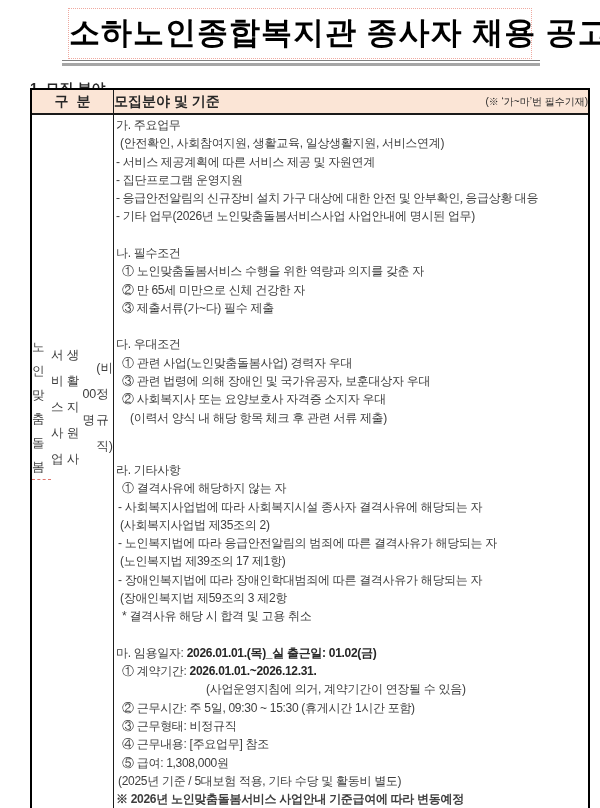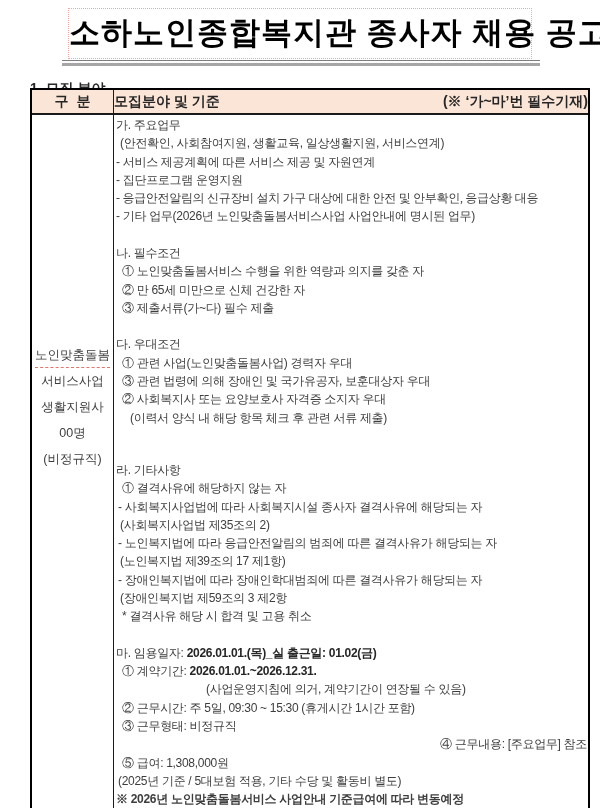--- a/index.html
+++ b/index.html
@@ -64,27 +64,27 @@
     display:flex; align-items:center; justify-content:center;
     font-size:14px; font-weight:bold; color:#262626;
     white-space:pre;
   }
   .th2 {
     flex:1;
     display:flex; align-items:center; justify-content:space-between;
     color:#262626;
   }
   .th2 .main { font-size:14px; font-weight:bold; }
-  .th2 .sub  { font-size:14px; font-weight:bold;padding-left:15px; }
+  .th2 .sub  { font-size:10px; font-weight:normal;padding-left:15px; }
 
   .tbody { display:flex; }
   .td1 {
     width:82px;
     border-right:1px solid #1a1a1a;
-    display:flex; flex-direction:column;
+    display:flex; flex-direction:row;
     align-items:center; justify-content:center;
     font-size:12.5px; color:#3d3d3d;
     line-height:26px;
     padding-bottom:110px;
   }
   .td1 .spell { border-bottom:1px dashed #e0756d; line-height:24px; }
   .td2 {
     flex:1;
     padding:1px 1px 1px 2px;
     font-size:12px;
@@ -151,19 +151,19 @@
         <div class="dline" style="padding-left: 4px;"><span>(노인복지법 제39조의 17 제1항)</span></div>
         <div class="dline" style="padding-left: 2px;"><span>- 장애인복지법에 따라 장애인학대범죄에 따른 결격사유가 해당되는 자</span></div>
         <div class="dline" style="padding-left: 4px;"><span>(장애인복지법 제59조의 3 제2항</span></div>
         <div class="dline" style="padding-left: 6px;"><span>* 결격사유 해당 시 합격 및 고용 취소</span></div>
         <div class="dline" style="padding-left: 0px;">&nbsp;</div>
         <div class="dline" style="padding-left: 0px;"><span>마. 임용일자: </span><span class="bold">2026.01.01.(목)_실 출근일: 01.02(금)</span></div>
         <div class="dline" style="padding-left: 6px;"><span>① 계약기간: </span><span class="bold">2026.01.01.~2026.12.31.</span></div>
         <div class="dline" style="padding-left: 90px;"><span>(사업운영지침에 의거, 계약기간이 연장될 수 있음)</span></div>
         <div class="dline" style="padding-left: 6px;"><span>② 근무시간: 주 5일, 09:30 ~ 15:30 (휴게시간 1시간 포함)</span></div>
         <div class="dline" style="padding-left: 6px;"><span>③ 근무형태: 비정규직</span></div>
-        <div class="dline" style="padding-left: 6px; text-align: right;"><span>④ 근무내용: [주요업무] 참조</span></div>
+        <div class="dline" style="padding-left: 6px;"><span>④ 근무내용: [주요업무] 참조</span></div>
         <div class="dline" style="padding-left: 6px;"><span>⑤ 급여: 1,308,000원</span></div>
         <div class="dline" style="padding-left: 2px;"><span>(2025년 기준 / 5대보험 적용, 기타 수당 및 활동비 별도)</span></div>
         <div class="dline" style="padding-left: 0px; font-weight: bold;"><span>※ 2026년 노인맞춤돌봄서비스 사업안내 기준급여에 따라 변동예정</span></div>
       </div>
   </div>
 </div>
 
 </body></html>

